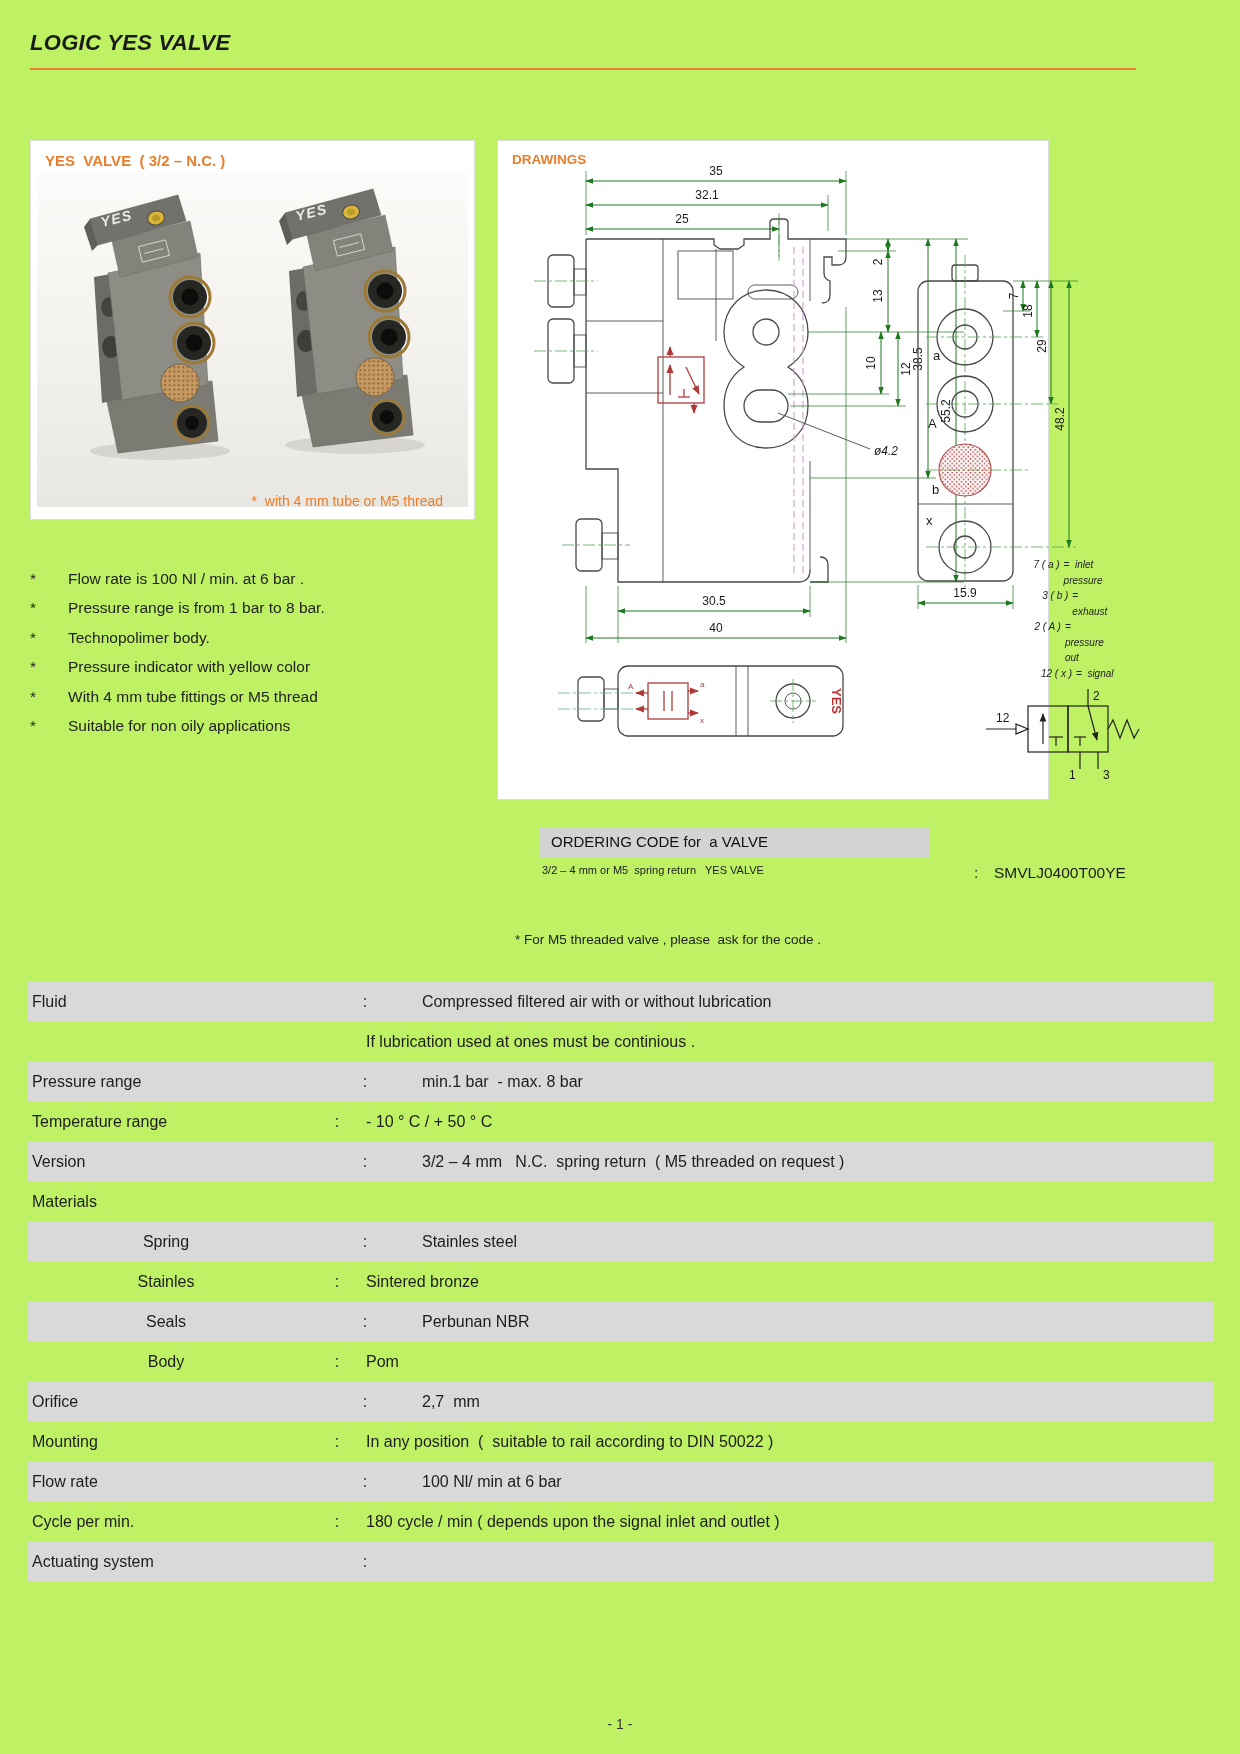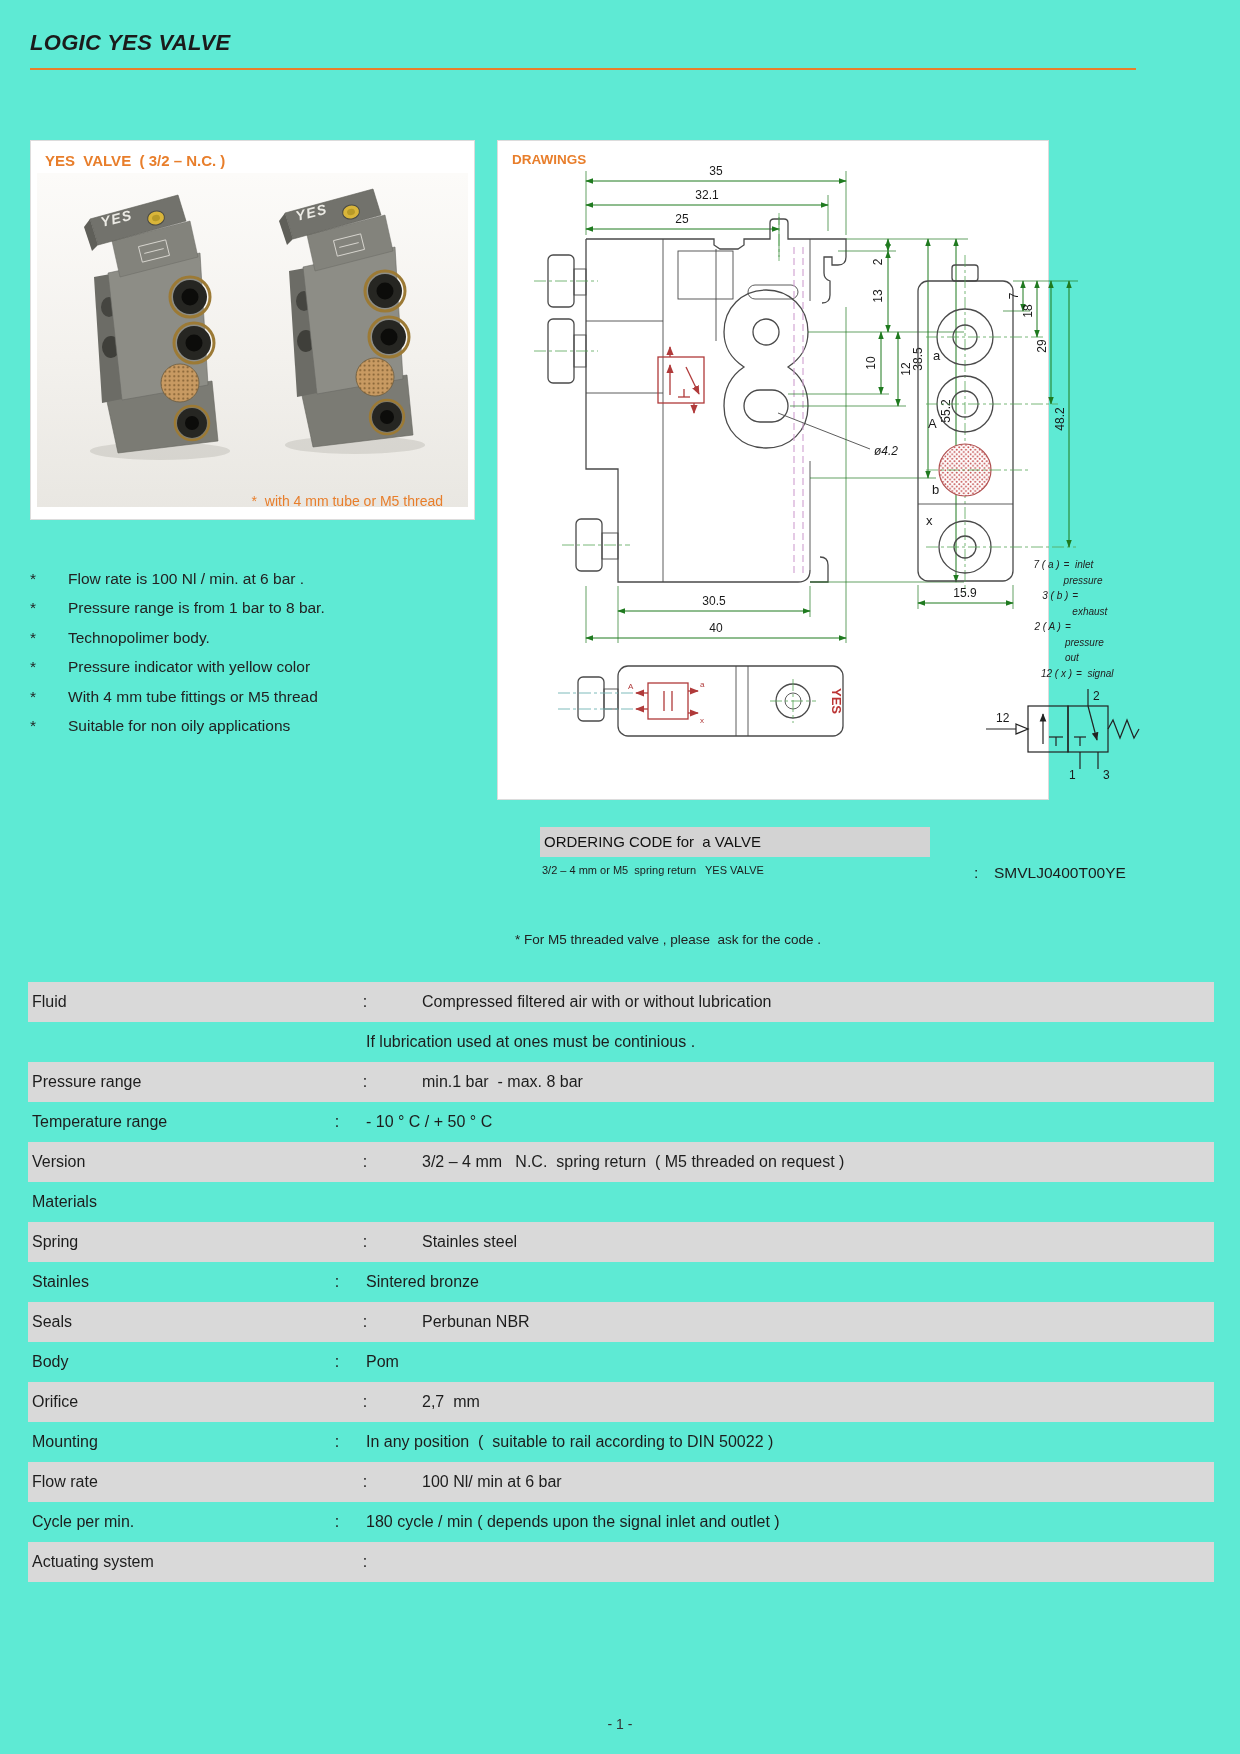--- a/index.html
+++ b/index.html
@@ -1,45 +1,45 @@
 <!DOCTYPE html>
 <html><head>
 <meta charset="utf-8">
 <style>
   html,body{margin:0;padding:0;background:#ffffff;font-family:"Liberation Sans",sans-serif;color:#1c1c1c;}
-  .page{position:relative;width:1240px;height:1754px;background:#5eead4;overflow:hidden;}
+  .page{position:relative;width:1240px;height:1754px;background:#bef264;overflow:hidden;}
   .t{white-space:pre-wrap;}
 
   .hdr-title{position:absolute;left:30px;top:30px;font-size:22px;font-weight:bold;font-style:italic;color:#1b1b1b;letter-spacing:.3px;}
   .hdr-rule{position:absolute;left:30px;top:68px;width:1106px;height:2px;background:#e87e2b;}
 
   .panel{position:absolute;border:1px solid #dcdcdc;background:#fff;box-sizing:border-box;}
   .photo-panel{left:30px;top:140px;width:445px;height:380px;}
   .draw-panel{left:497px;top:140px;width:552px;height:660px;}
   .panel-title{position:absolute;left:14px;top:11px;color:#e87e2b;font-weight:bold;z-index:3;}
   .photo-panel .panel-title{font-size:15px;}
   .draw-panel .panel-title{font-size:13.5px;}
   .photo-stage{position:absolute;left:6px;top:32px;width:431px;height:334px;background:linear-gradient(180deg,#fcfbf9 0%,#f3f1ed 55%,#e9e7e2 100%);}
   .photo-note{position:absolute;right:31px;bottom:10px;color:#e87e2b;font-size:14px;z-index:3;}
 
   .features{position:absolute;left:30px;top:564px;font-size:15.5px;color:#222;}
   .feature{display:flex;height:29.5px;align-items:center;}
   .feature .ast{width:38px;}
 
-  .ord-hdr{position:absolute;left:540px;top:827px;width:390px;height:30px;background:#d3d3d3;font-size:15px;line-height:30px;padding-left:4px;box-sizing:border-box;color:#111;}
+  .ord-hdr{position:absolute;left:540px;top:827px;width:390px;height:30px;background:#d3d3d3;font-size:15px;line-height:30px;padding-left:11px;box-sizing:border-box;color:#111;}
   .ord-item{position:absolute;left:542px;top:864px;font-size:11px;}
   .ord-colon{position:absolute;left:974px;top:864px;font-size:15.5px;}
   .ord-code{position:absolute;left:994px;top:864px;font-size:15.5px;}
   .ord-note{position:absolute;left:478px;top:932px;width:380px;text-align:center;font-size:13.5px;color:#222;}
 
   .spec{position:absolute;left:28px;top:982px;width:1186px;}
   .srow{display:grid;grid-template-columns:280px 58px 1fr;height:40px;align-items:center;font-size:16px;color:#1d1d1d;}
   .srow.shade{background:#d9d9d9;gap:28px;}
   .slabel{padding-left:4px;}
-  .slabel.sub{text-align:left;padding-right:8px;}
+  .slabel.sub{text-align:center;padding-right:8px;}
   .scolon{text-align:center;}
 
   .legend{position:absolute;left:530px;top:416px;font-size:10px;font-style:italic;color:#222;z-index:3;}
   .legend-row{display:flex;line-height:15.5px;}
   .legend-key{width:44px;text-align:right;}
   .legend-val{margin-left:4px;}
 
   .footer{position:absolute;left:0;top:1716px;width:100%;text-align:center;font-size:14px;color:#333;}
 
   svg text{font-family:"Liberation Sans",sans-serif;}

